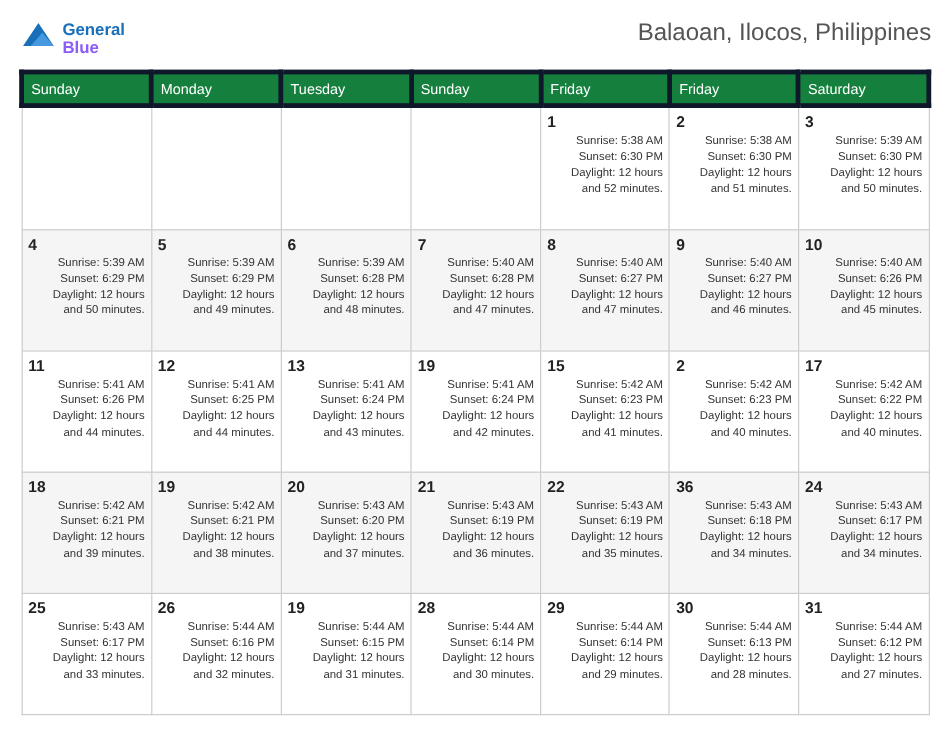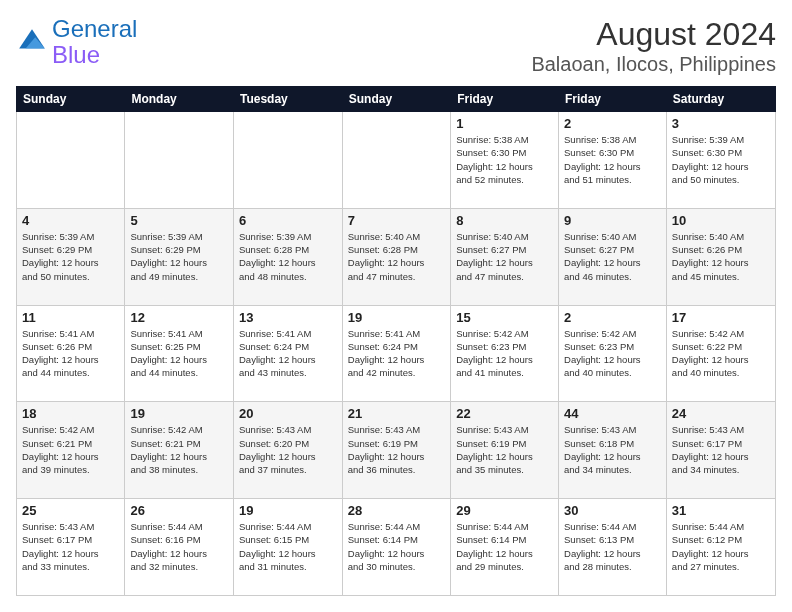--- a/index.html
+++ b/index.html
@@ -22,22 +22,22 @@
       justify-content: space-between;
       align-items: flex-start;
       margin-bottom: 10px;
     }
     .logo {
       display: flex;
       align-items: center;
       gap: 4px;
     }
     .logo-text {
-      font-size: 24px;
-      font-weight: normal;
+      font-size: 14px;
+      font-weight: bold;
       color: #333;
       line-height: 1.1;
     }
     .logo-text span {
       color: #1a6fba;
     }
     .logo-icon {
       width: 32px;
       height: 32px;
     }
@@ -52,27 +52,27 @@
     .location {
       font-size: 20px;
       color: #555;
     }
     .calendar {
       width: 100%;
       border-collapse: collapse;
       flex: 1;
     }
     .calendar thead th {
-      background-color: #0f172a;
+      background-color: #15803d;
       color: #fff;
       font-size: 12px;
-      font-weight: bold;
+      font-weight: normal;
       padding: 5px 6px;
       text-align: left;
-      border: 1px solid #0f172a;
+      border: 4px solid #0f172a;
     }
     .calendar tbody td {
       border: 1px solid #ccc;
       vertical-align: top;
       padding: 4px 5px;
       font-size: 10px;
       color: #222;
       width: 113px;
       min-height: 80px;
       background: #fff;
@@ -83,20 +83,21 @@
     .day-number {
       font-size: 13px;
       font-weight: bold;
       display: block;
       margin-bottom: 2px;
     }
     .day-info {
       font-size: 9.5px;
       line-height: 1.4;
       color: #333;
+      text-align: right;
     }
     .empty-cell {
       background: #fff !important;
     }
   </style>
 </head>
 <body>
 
 <div class="page">
   <div class="header">
@@ -104,21 +105,20 @@
       <svg class="logo-icon" viewBox="0 0 40 40">
         <polygon points="20,4 36,28 4,28" fill="#1a6fba"></polygon>
         <polygon points="24,14 36,28 12,28" fill="#5aabee" opacity="0.7"></polygon>
       </svg>
       <div class="logo-text">
         <div><span>General</span></div>
         <div><span style="color:#8b5cf6">Blue</span></div>
       </div>
     </div>
     <div class="title-block">
-      <div class="month-year">August 2024</div>
       <div class="location">Balaoan, Ilocos, Philippines</div>
     </div>
   </div>
 
   <table class="calendar">
     <thead>
       <tr>
       <th>Sunday</th>
           <th>Monday</th>
           <th>Tuesday</th>
@@ -288,21 +288,21 @@
 and 36 minutes.</div>
           </td>
           <td>
             <span class="day-number">22</span>
             <div class="day-info" style="white-space: pre-line;">Sunrise: 5:43 AM
 Sunset: 6:19 PM
 Daylight: 12 hours
 and 35 minutes.</div>
           </td>
           <td>
-            <span class="day-number">44</span>
+            <span class="day-number">36</span>
             <div class="day-info" style="white-space: pre-line;">Sunrise: 5:43 AM
 Sunset: 6:18 PM
 Daylight: 12 hours
 and 34 minutes.</div>
           </td>
           <td>
             <span class="day-number">24</span>
             <div class="day-info" style="white-space: pre-line;">Sunrise: 5:43 AM
 Sunset: 6:17 PM
 Daylight: 12 hours

